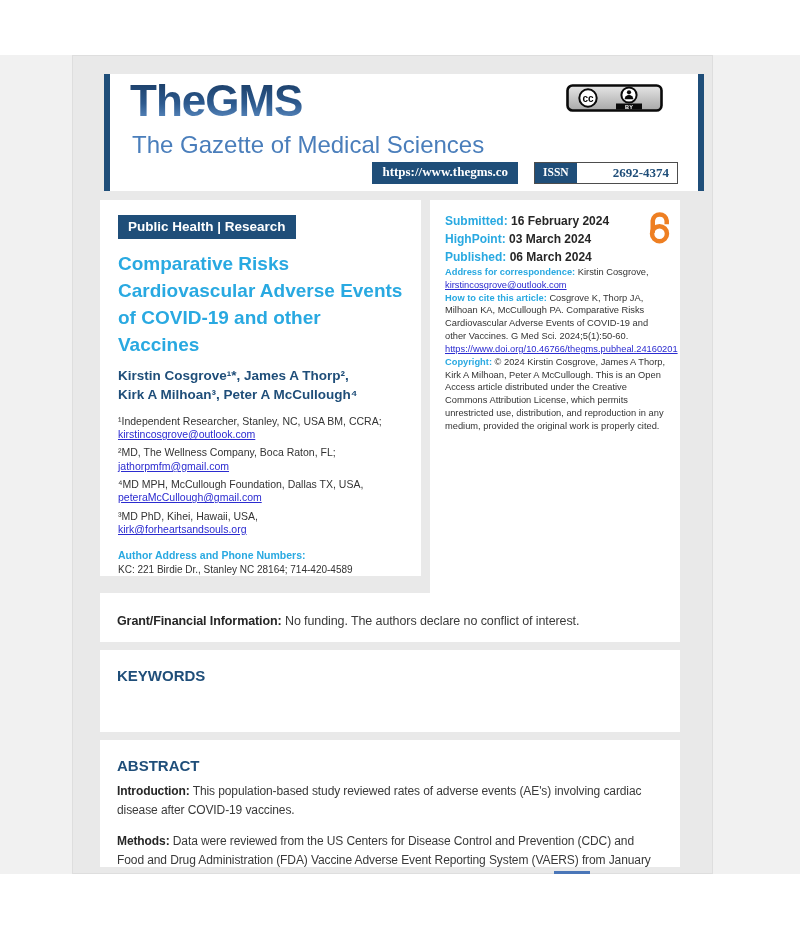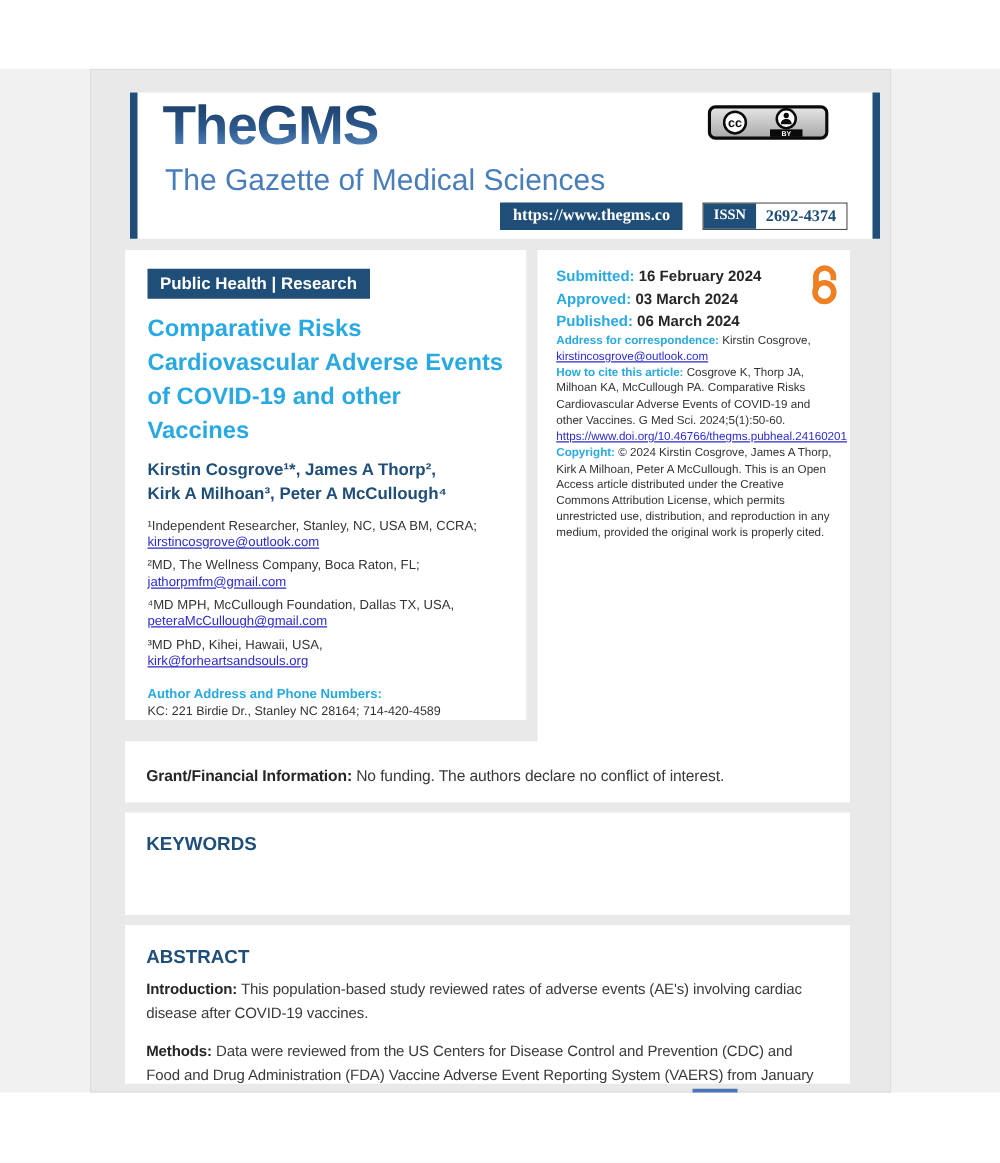--- a/index.html
+++ b/index.html
@@ -14,21 +14,21 @@
   
   .banner { position:absolute; left:104px; top:74px; width:600px; height:117px; background:#ffffff;
             border-left:6px solid #1F4E79; border-right:6px solid #1F4E79; }
   .logo { position:absolute; left:20px; top:2px; font-size:44px; font-weight:bold; letter-spacing:-1px;
           background:linear-gradient(180deg,#17375e 0%,#2d5a8e 55%,#6b9bd2 100%);
           -webkit-background-clip:text; background-clip:text; color:transparent; }
   .tagline { position:absolute; left:22px; top:57px; font-size:24px; color:#4a7ebb; }
   .badges { position:absolute; right:20px; bottom:7px; display:flex; gap:16px; align-items:stretch;
             font-family:"Liberation Serif", serif; }
   .badge-url { background:#1F4E79; color:#ffffff; font-weight:bold; font-size:13px; padding:2px 10px; }
-  .badge-pair { display:flex; border:1px solid #4d4d4d; }
+  .badge-pair { display:flex; border:1px solid #4d4d4d;gap:28px; }
   .pair-lbl { background:#1F4E79; color:#ffffff; font-weight:bold; font-size:11.5px; padding:3px 8px; }
   .pair-val { background:#ffffff; color:#1F4E79; font-weight:bold; font-size:13px; padding:2px 8px; }
   .pair-val.small { font-size:8.5px; font-weight:normal; color:#223b5e; display:flex; align-items:center; }
   .cc { position:absolute; top:10px; right:35px; }
 
   
   .panel { position:absolute; background:#ffffff; overflow:hidden; }
   .left  { left:100px; top:200px; width:321px; height:376px; padding:15px 18px; }
   .right { left:430px; top:200px; width:250px; height:437px; padding:12px 12px 12px 15px; }
   .wide  { left:100px; width:580px; padding:13px 17px; }
@@ -130,21 +130,21 @@
     <svg class="oa" width="27" height="35" viewBox="0 0 30 38">
       <path d="M 7.5,26 V 12.5 A 7.8,7.8 0 0 1 23,12.5 V 16.5" fill="none" stroke="#EE7F22" stroke-width="5"></path>
       <circle cx="15" cy="27" r="8.3" fill="none" stroke="#EE7F22" stroke-width="5"></circle>
     </svg>
     <div class="dates">
       <div class="drow">
         <span class="blbl">Submitted:</span>
         <span>16 February 2024</span>
       </div>
       <div class="drow">
-        <span class="blbl">Approved:</span>
+        <span class="blbl">HighPoint:</span>
         <span>03 March 2024</span>
       </div>
       <div class="drow">
         <span class="blbl">Published:</span>
         <span>06 March 2024</span>
       </div>
     </div>
     <div class="meta-block">
       <span class="blbl">Address for correspondence:</span>
       <span>Kirstin Cosgrove,</span><br>

